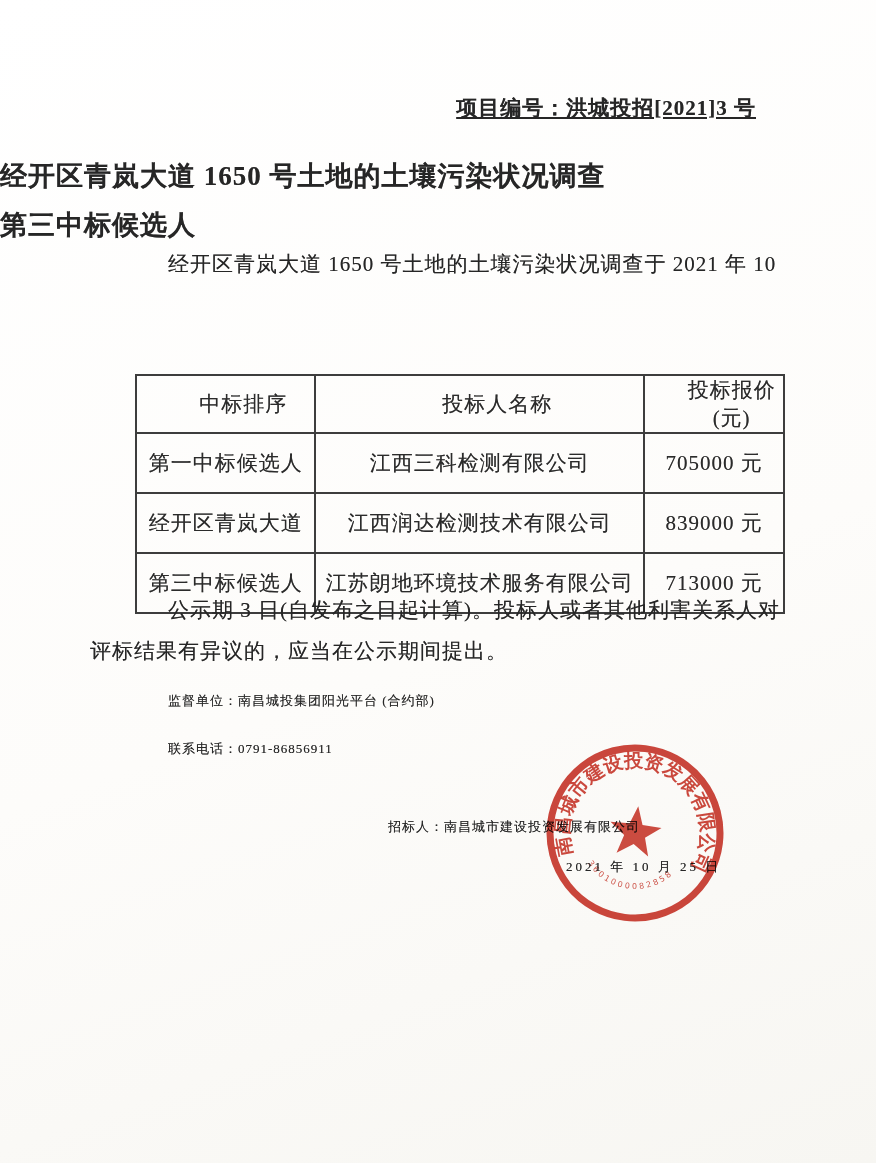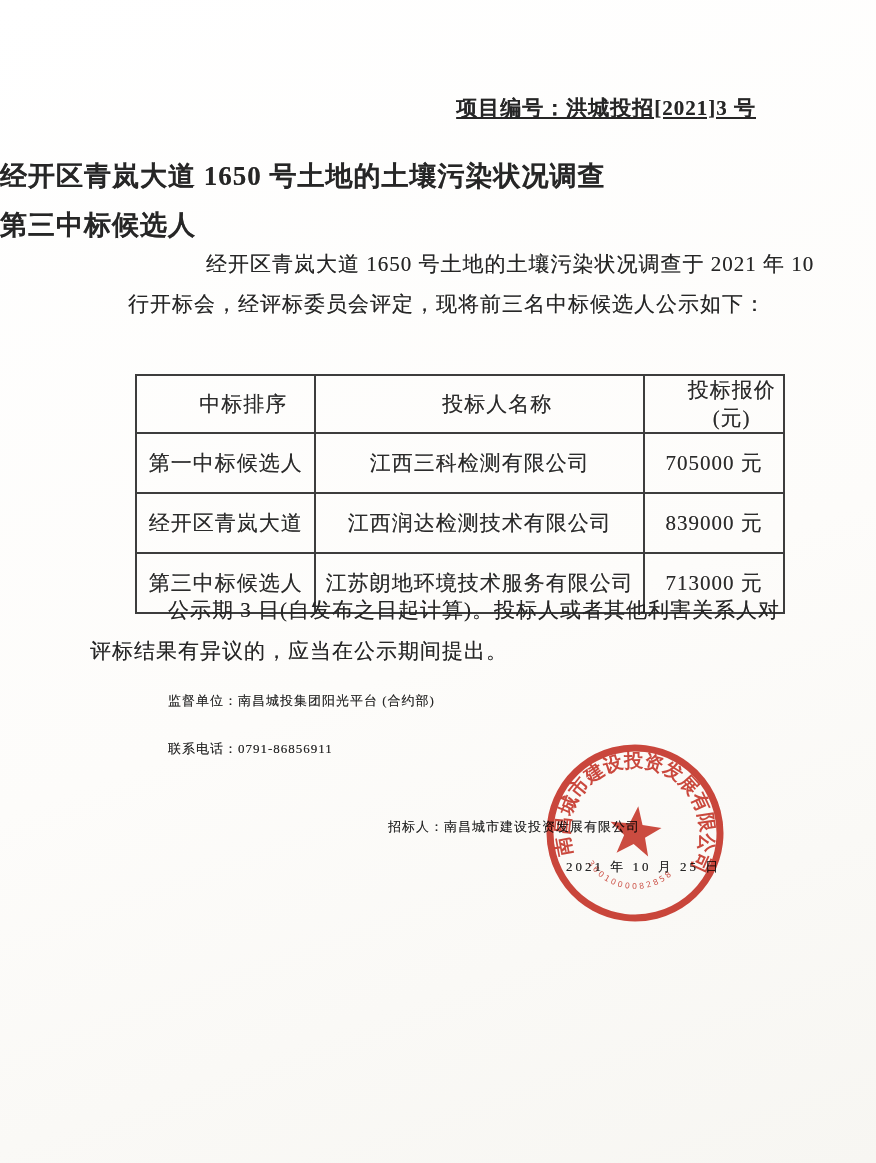--- a/index.html
+++ b/index.html
@@ -25,21 +25,21 @@
     position:absolute; top:152px; left:0; width:100%;
     text-align:left; font-weight:700; font-size:27px; line-height:49px;
     letter-spacing:1px;
   }
   .para {
     position:absolute; left:90px; width:700px;
     font-size:21px; line-height:40px; letter-spacing:1px;
   }
   .para .line { height:40px; white-space:nowrap; }
   .para .indent { padding-left:78px; }
-  #intro { top:244px;margin-left:38px; }
+  #intro { top:244px; }
   #notice { top:590px; line-height:41px; }
   #notice .line { height:41px; }
 
   table.bid-table {
     position:absolute; top:374px; left:135px;
     width:650px; height:216px;
     border-collapse:collapse;
     font-size:21px; letter-spacing:1px;
     color:#2b2b2b;
   }
@@ -72,21 +72,20 @@
 
   <div class="project-no scan-text">项目编号：洪城投招[2021]3 号</div>
 
   <div class="doc-title scan-text">
     <div>经开区青岚大道 1650 号土地的土壤污染状况调查</div>
     <div>第三中标候选人</div>
   </div>
 
   <div class="para scan-text" id="intro">
     <div class="line indent">经开区青岚大道 1650 号土地的土壤污染状况调查于 2021 年 10</div>
-    <div class="line">行开标会，经评标委员会评定，现将前三名中标候选人公示如下：</div>
   </div>
 
   <table class="bid-table scan-text">
     <tbody>
       <tr class="head">
         <td style="width:180px">中标排序</td>
         <td style="width:330px">投标人名称</td>
         <td style="width:140px">投标报价(元)</td>
       </tr>
       <tr class="row">

